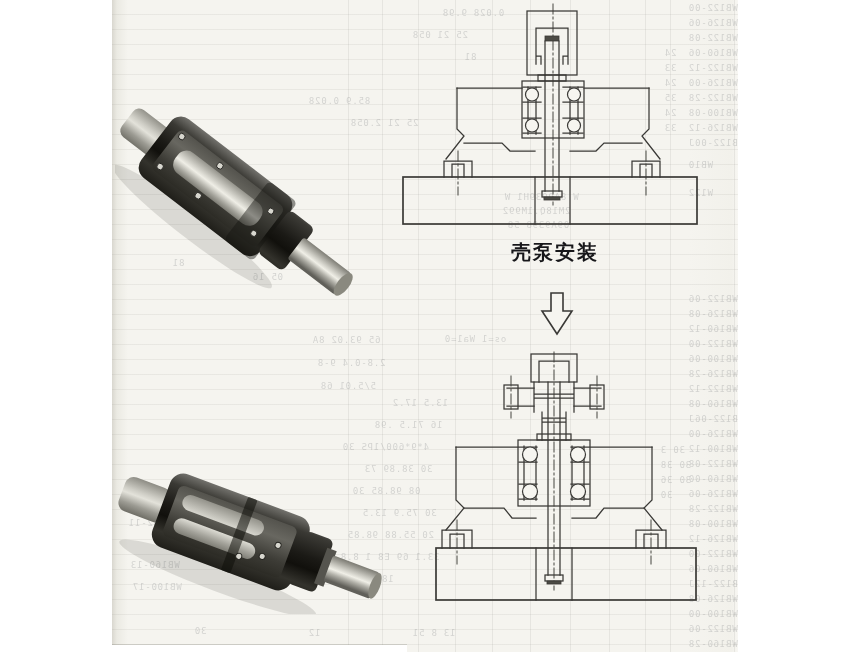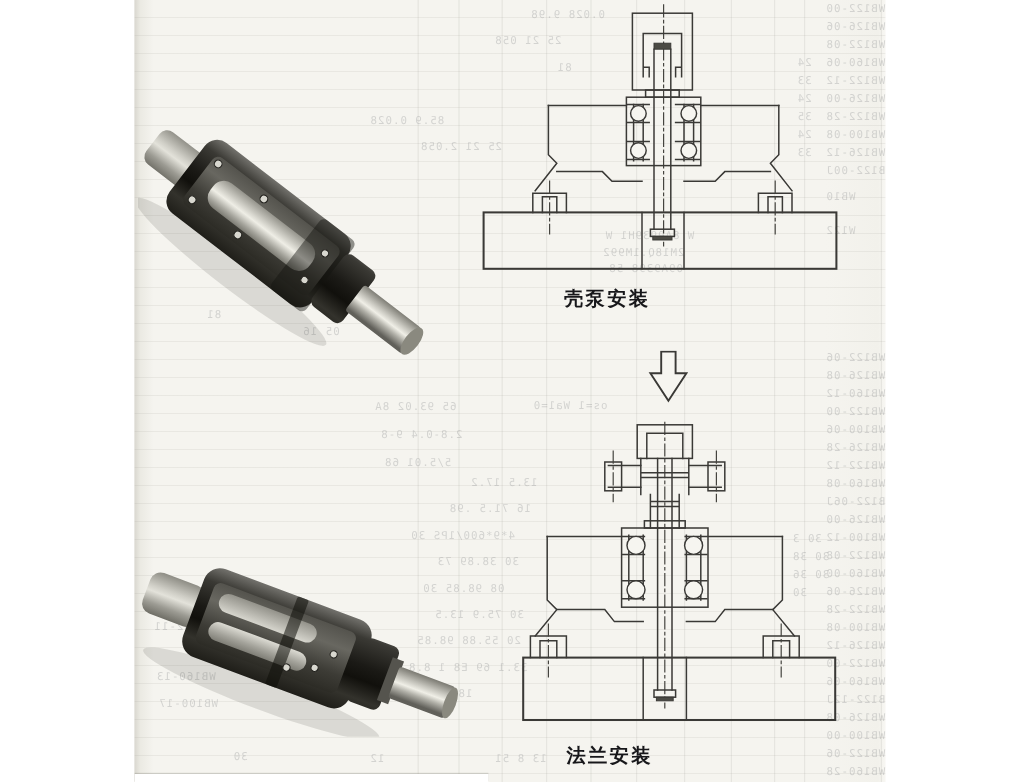--- a/index.html
+++ b/index.html
@@ -8,21 +8,21 @@
   .stage{position:relative;width:850px;height:652px;background:#ffffff}
   .paper{position:absolute;left:112px;top:0;width:626px;height:652px;overflow:hidden;
     background:linear-gradient(90deg,#d9d7cf 0px,#ebeae3 5px,#f5f4ef 16px,#f5f4ef 92%,#f2f1eb 99%,#f8f7f3 100%)}
   .bleed-layer{position:absolute;left:0;top:0;width:626px;height:652px;
     background:repeating-linear-gradient(180deg,rgba(0,0,0,0) 0 14px,rgba(150,148,140,.13) 14px 15px)}
   .bleed-cell{position:absolute;font:9px "DejaVu Sans Mono","Liberation Mono",monospace;
     color:#8e9092;opacity:.32;transform:scaleX(-1);letter-spacing:.8px;white-space:nowrap}
   .bleed-vline{position:absolute;top:0;height:652px;width:1px;background:rgba(148,146,138,.15)}
   .paper-cut{position:absolute;left:0;top:645px;width:295px;height:7px;background:#fff;
     box-shadow:0 -1px 0 rgba(140,138,128,.30)}
-  .caption{position:absolute;width:170px;font-weight:bold;font-size:16px;
+  .caption{position:absolute;width:170px;text-align:center;font-weight:bold;font-size:20px;
     letter-spacing:2px;color:#17171a}
   .caption-top{left:358px;top:239px}
   .caption-bottom{left:360px;top:620px}
   .figure{position:absolute}
   .photo1{left:3px;top:90px}
   .photo2{left:0px;top:446px}
   .draw1{left:288px;top:3px}
   .draw2{left:292px;top:350px}
   .arrowfig{left:427px;top:292px}
   .lines{stroke:#3a3936;fill:none;stroke-width:1.25;stroke-linecap:square}
@@ -301,17 +301,16 @@
         <path d="M38,180 H68 M38,180 V198 M68,180 V198 M46,184 V198 M60,184 V198 M46,184 H60"></path>
         <path d="M232,180 H262 M232,180 V198 M262,180 V198 M240,184 V198 M254,184 V198 M240,184 H254"></path>
         <path class="cl" d="M53,170 V214 M247,170 V214"></path>
         <rect class="thick" x="32" y="198" width="260" height="52"></rect>
         <path d="M132,198 V250 M168,198 V250"></path>
         <rect x="141" y="225" width="18" height="6"></rect>
         <rect class="dk" x="143" y="231" width="14" height="3"></rect>
       </g>
     </svg>
 
-    <div class="caption caption-bottom">法兰安装</div>
 
     <div class="paper-cut"></div>
   </div>
 </div>
 
 </body></html>

